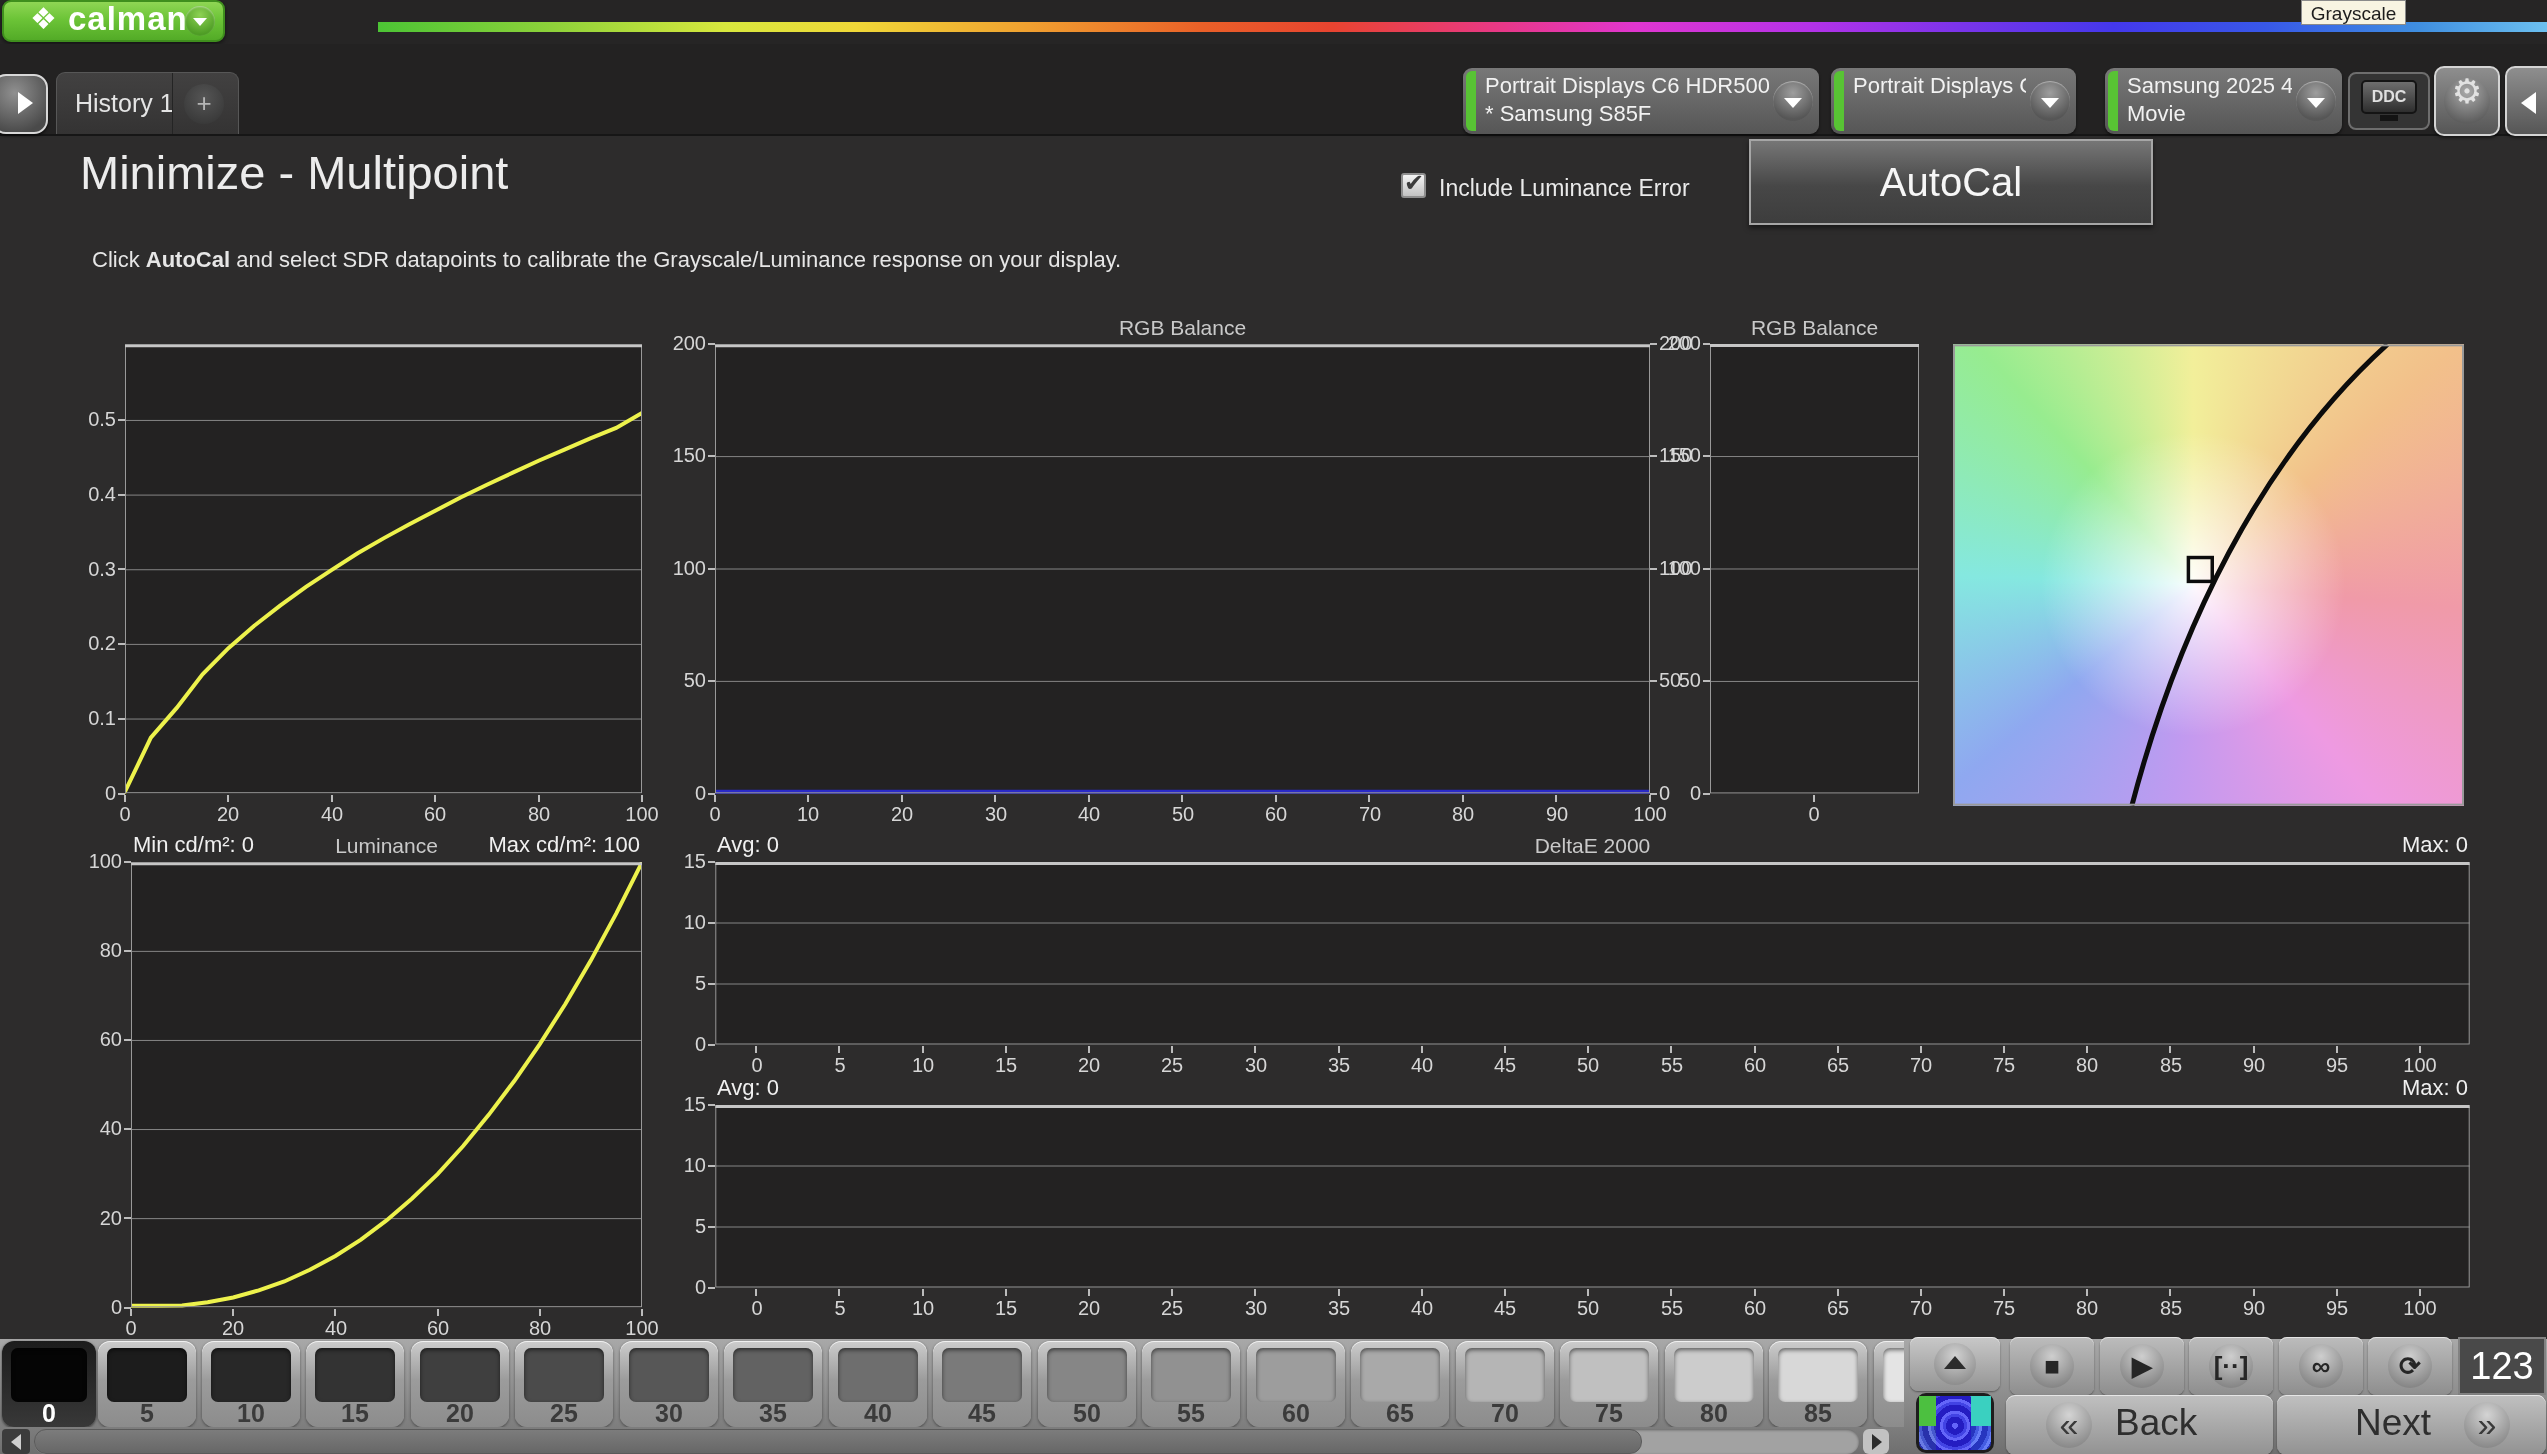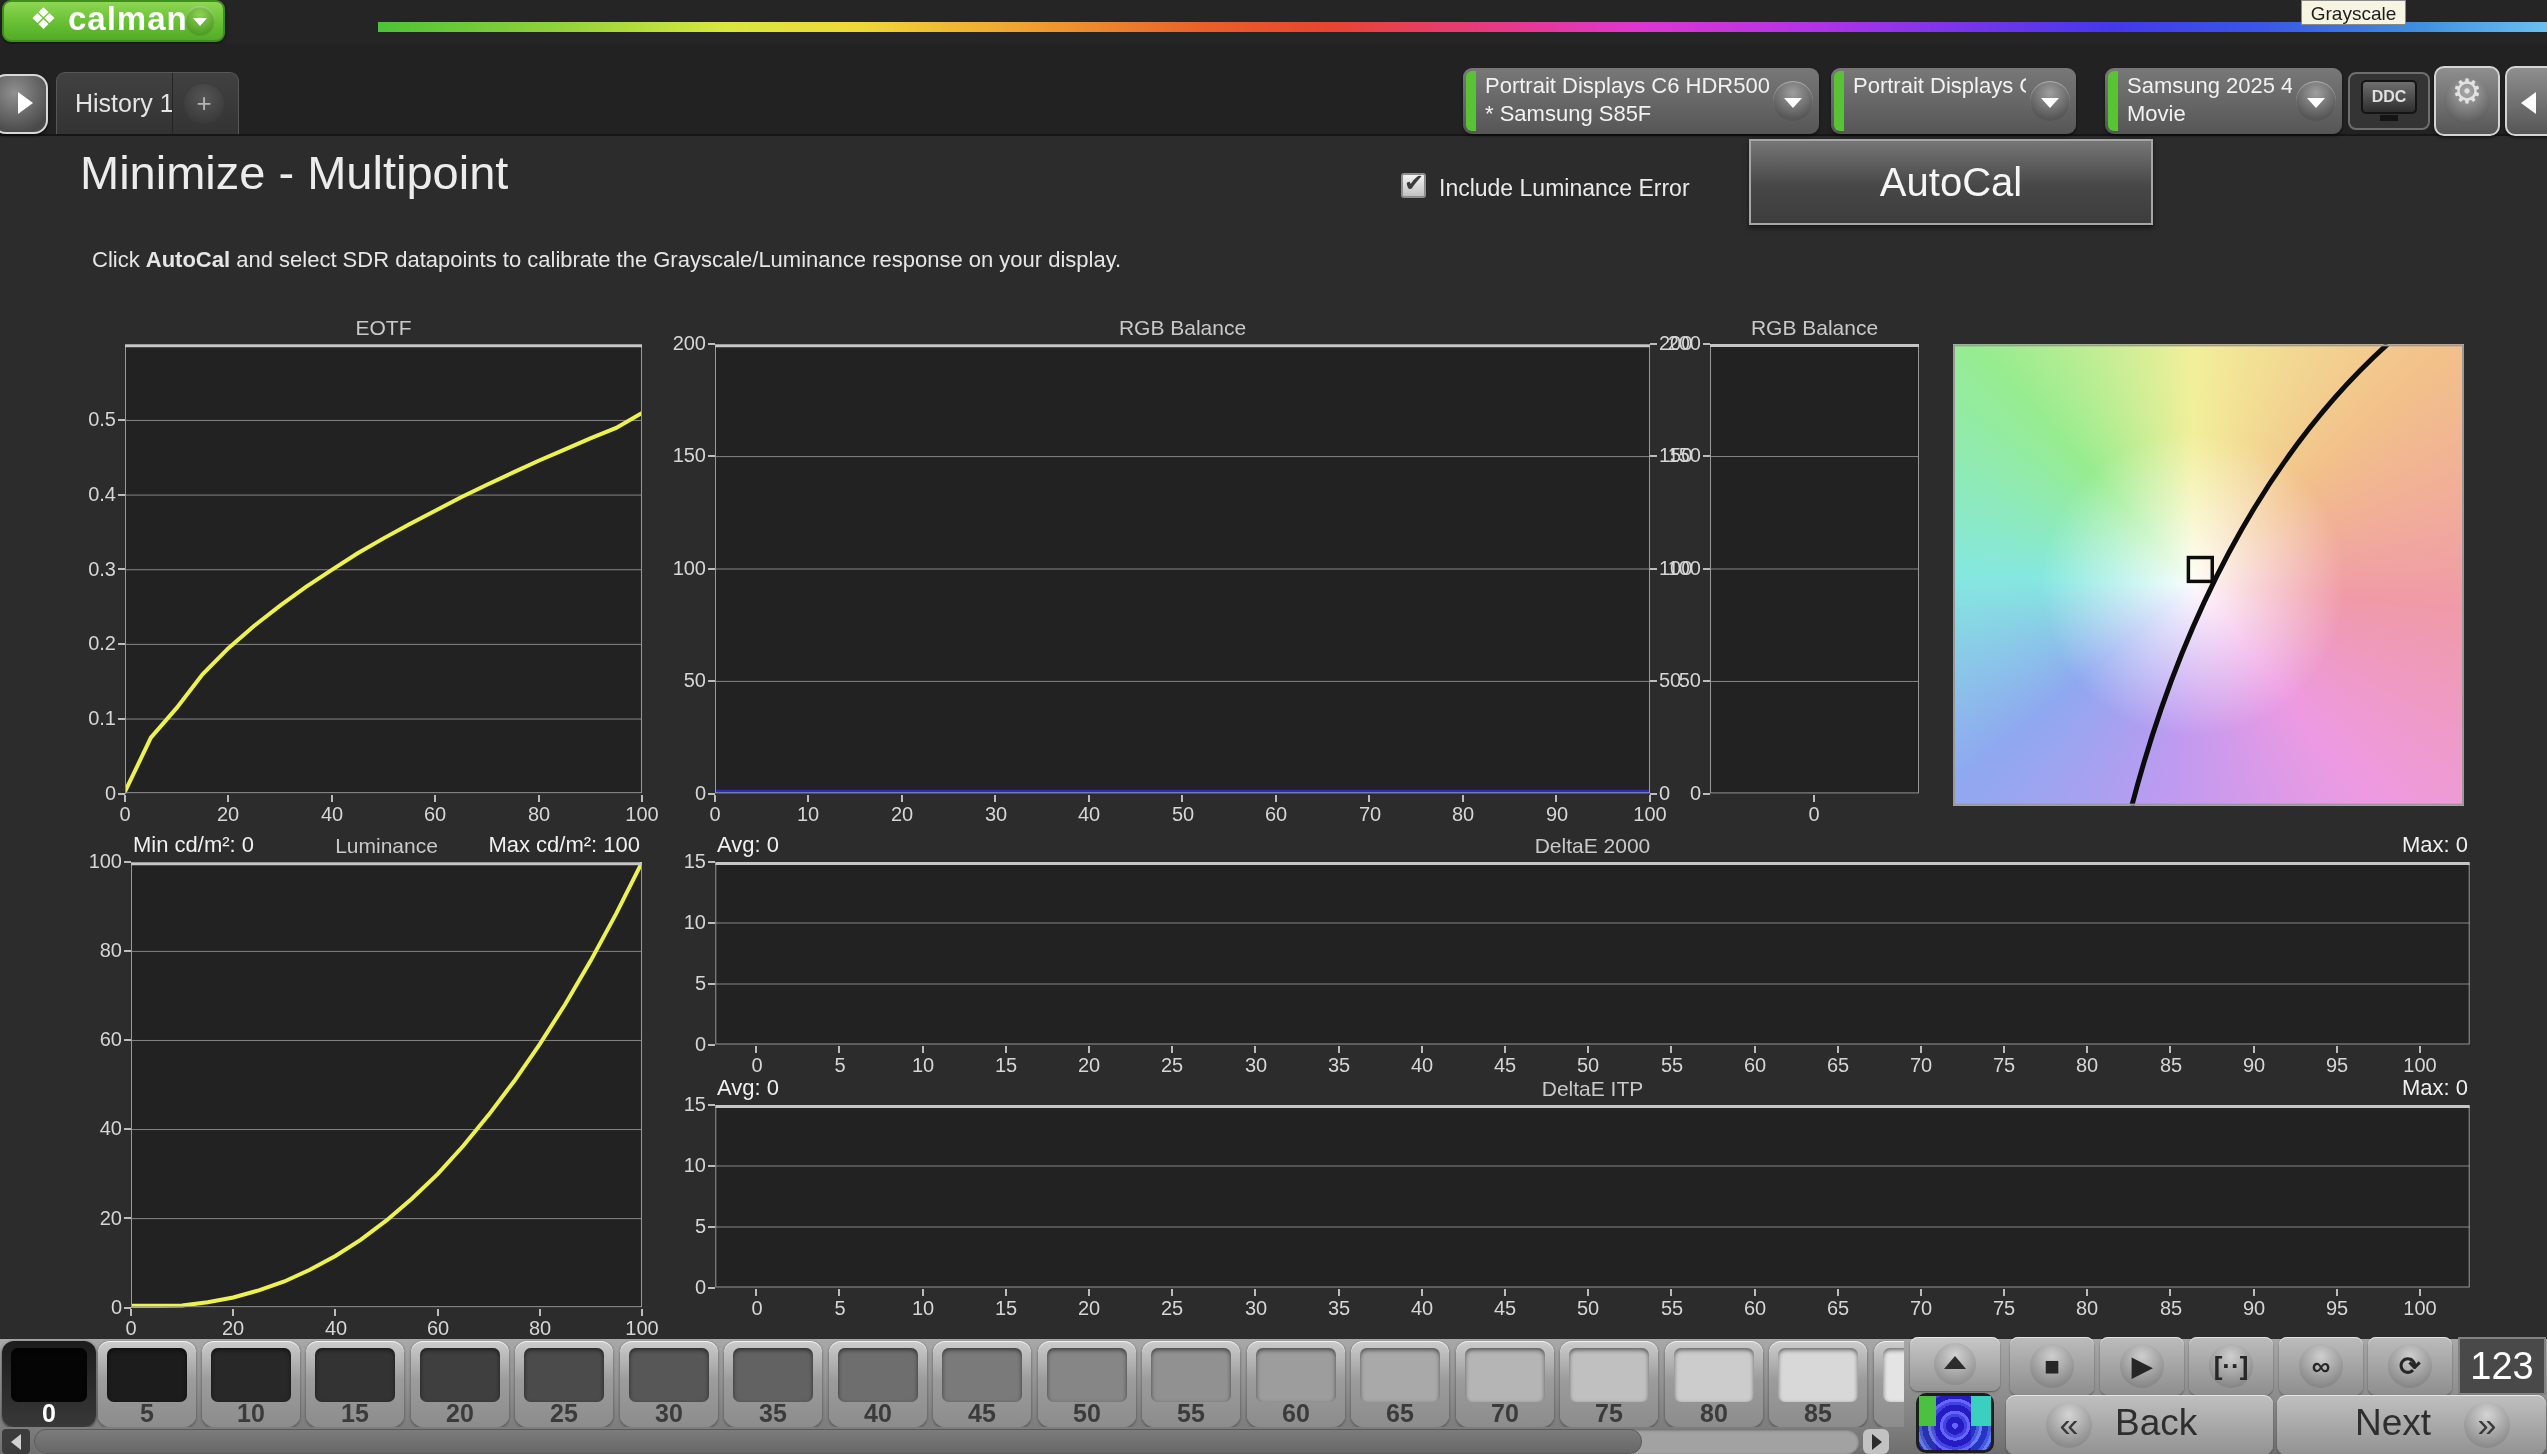--- a/index.html
+++ b/index.html
@@ -183,23 +183,20 @@
 
 <div id="page-title">Minimize - Multipoint</div>
 <div id="chk-box">
   <span>✔</span>
 </div>
 <div id="chk-label">Include Luminance Error</div>
 <div id="autocal-btn">AutoCal</div>
 <div id="instruction"><span>Click </span><b>AutoCal</b><span> and select SDR datapoints to calibrate the Grayscale/Luminance response on your display.</span></div>
 
 <div class="chart" style="left:72px;  top:314px; width:572px;  height:511px;">
-    <div class="ch-head" style="left: 53px; top: 0px; width: 517px; height: 30px;">
-      <div class="ch-title">EOTF</div>
-    </div>
     <div class="ch-plot" style="left: 53px; top: 30px; width: 517px; height: 450px;">
       <svg width="517" height="450" viewBox="0 0 520 452">
         <line x1="0" y1="376.9169435215947" x2="520" y2="376.9169435215947" stroke="#868686" stroke-width="1"></line>
         <line x1="0" y1="301.83388704318935" x2="520" y2="301.83388704318935" stroke="#868686" stroke-width="1"></line>
         <line x1="0" y1="226.75083056478405" x2="520" y2="226.75083056478405" stroke="#868686" stroke-width="1"></line>
         <line x1="0" y1="151.6677740863787" x2="520" y2="151.6677740863787" stroke="#868686" stroke-width="1"></line>
         <line x1="0" y1="76.5847176079734" x2="520" y2="76.5847176079734" stroke="#868686" stroke-width="1"></line>
         <path d="M0.0,450.0 L26.0,395.7 L52.0,365.7 L78.0,331.9 L104.0,305.6 L130.0,283.1 L156.0,262.8 L182.0,244.0 L208.0,226.8 L234.0,210.2 L260.0,195.2 L286.0,181.0 L312.0,167.4 L338.0,153.9 L364.0,141.2 L390.0,129.1 L416.0,117.1 L442.0,105.9 L468.0,94.6 L494.0,84.1 L520.0,69.1" stroke="#edf24c" stroke-width="4" fill="none" stroke-linecap="round"></path>
         <rect x="0.5" y="2" width="519" height="449" stroke="#9a9a9a" stroke-width="1" fill="none"></rect>
         <line x1="0" y1="1.5" x2="520" y2="1.5" stroke="#c6c6c6" stroke-width="3"></line>
@@ -424,21 +421,20 @@
     <div class="tick-label" style="left: 1474px; top: 222px; width: 80px; text-align: center;">85</div>
     <div class="tick-mark" style="left: 1596px; top: 214px; width: 2px; height: 7px;"></div>
     <div class="tick-label" style="left: 1557px; top: 222px; width: 80px; text-align: center;">90</div>
     <div class="tick-mark" style="left: 1679px; top: 214px; width: 2px; height: 7px;"></div>
     <div class="tick-label" style="left: 1640px; top: 222px; width: 80px; text-align: center;">95</div>
     <div class="tick-mark" style="left: 1762px; top: 214px; width: 2px; height: 7px;"></div>
     <div class="tick-label" style="left: 1723px; top: 222px; width: 80px; text-align: center;">100</div>
   </div>
 <div class="chart" style="left:657px; top:1075px;width:1817px; height:249px;">
     <div class="ch-head" style="left: 58px; top: 0px; width: 1755px; height: 30px;">
-      <div class="ch-title">DeltaE ITP</div>
       <div class="ch-corner l">Avg: 0</div>
       <div class="ch-corner r">Max: 0</div>
     </div>
     <div class="ch-plot" style="left: 58px; top: 30px; width: 1755px; height: 183px;">
       <svg width="1755" height="183" viewBox="0 0 1764 184">
         <line x1="0" y1="122.66666666666667" x2="1764" y2="122.66666666666667" stroke="#868686" stroke-width="1"></line>
         <line x1="0" y1="61.33333333333334" x2="1764" y2="61.33333333333334" stroke="#868686" stroke-width="1"></line>
         <rect x="0.5" y="2" width="1763" height="181" stroke="#9a9a9a" stroke-width="1" fill="none"></rect>
         <line x1="0" y1="1.5" x2="1764" y2="1.5" stroke="#c6c6c6" stroke-width="3"></line>
       </svg>

